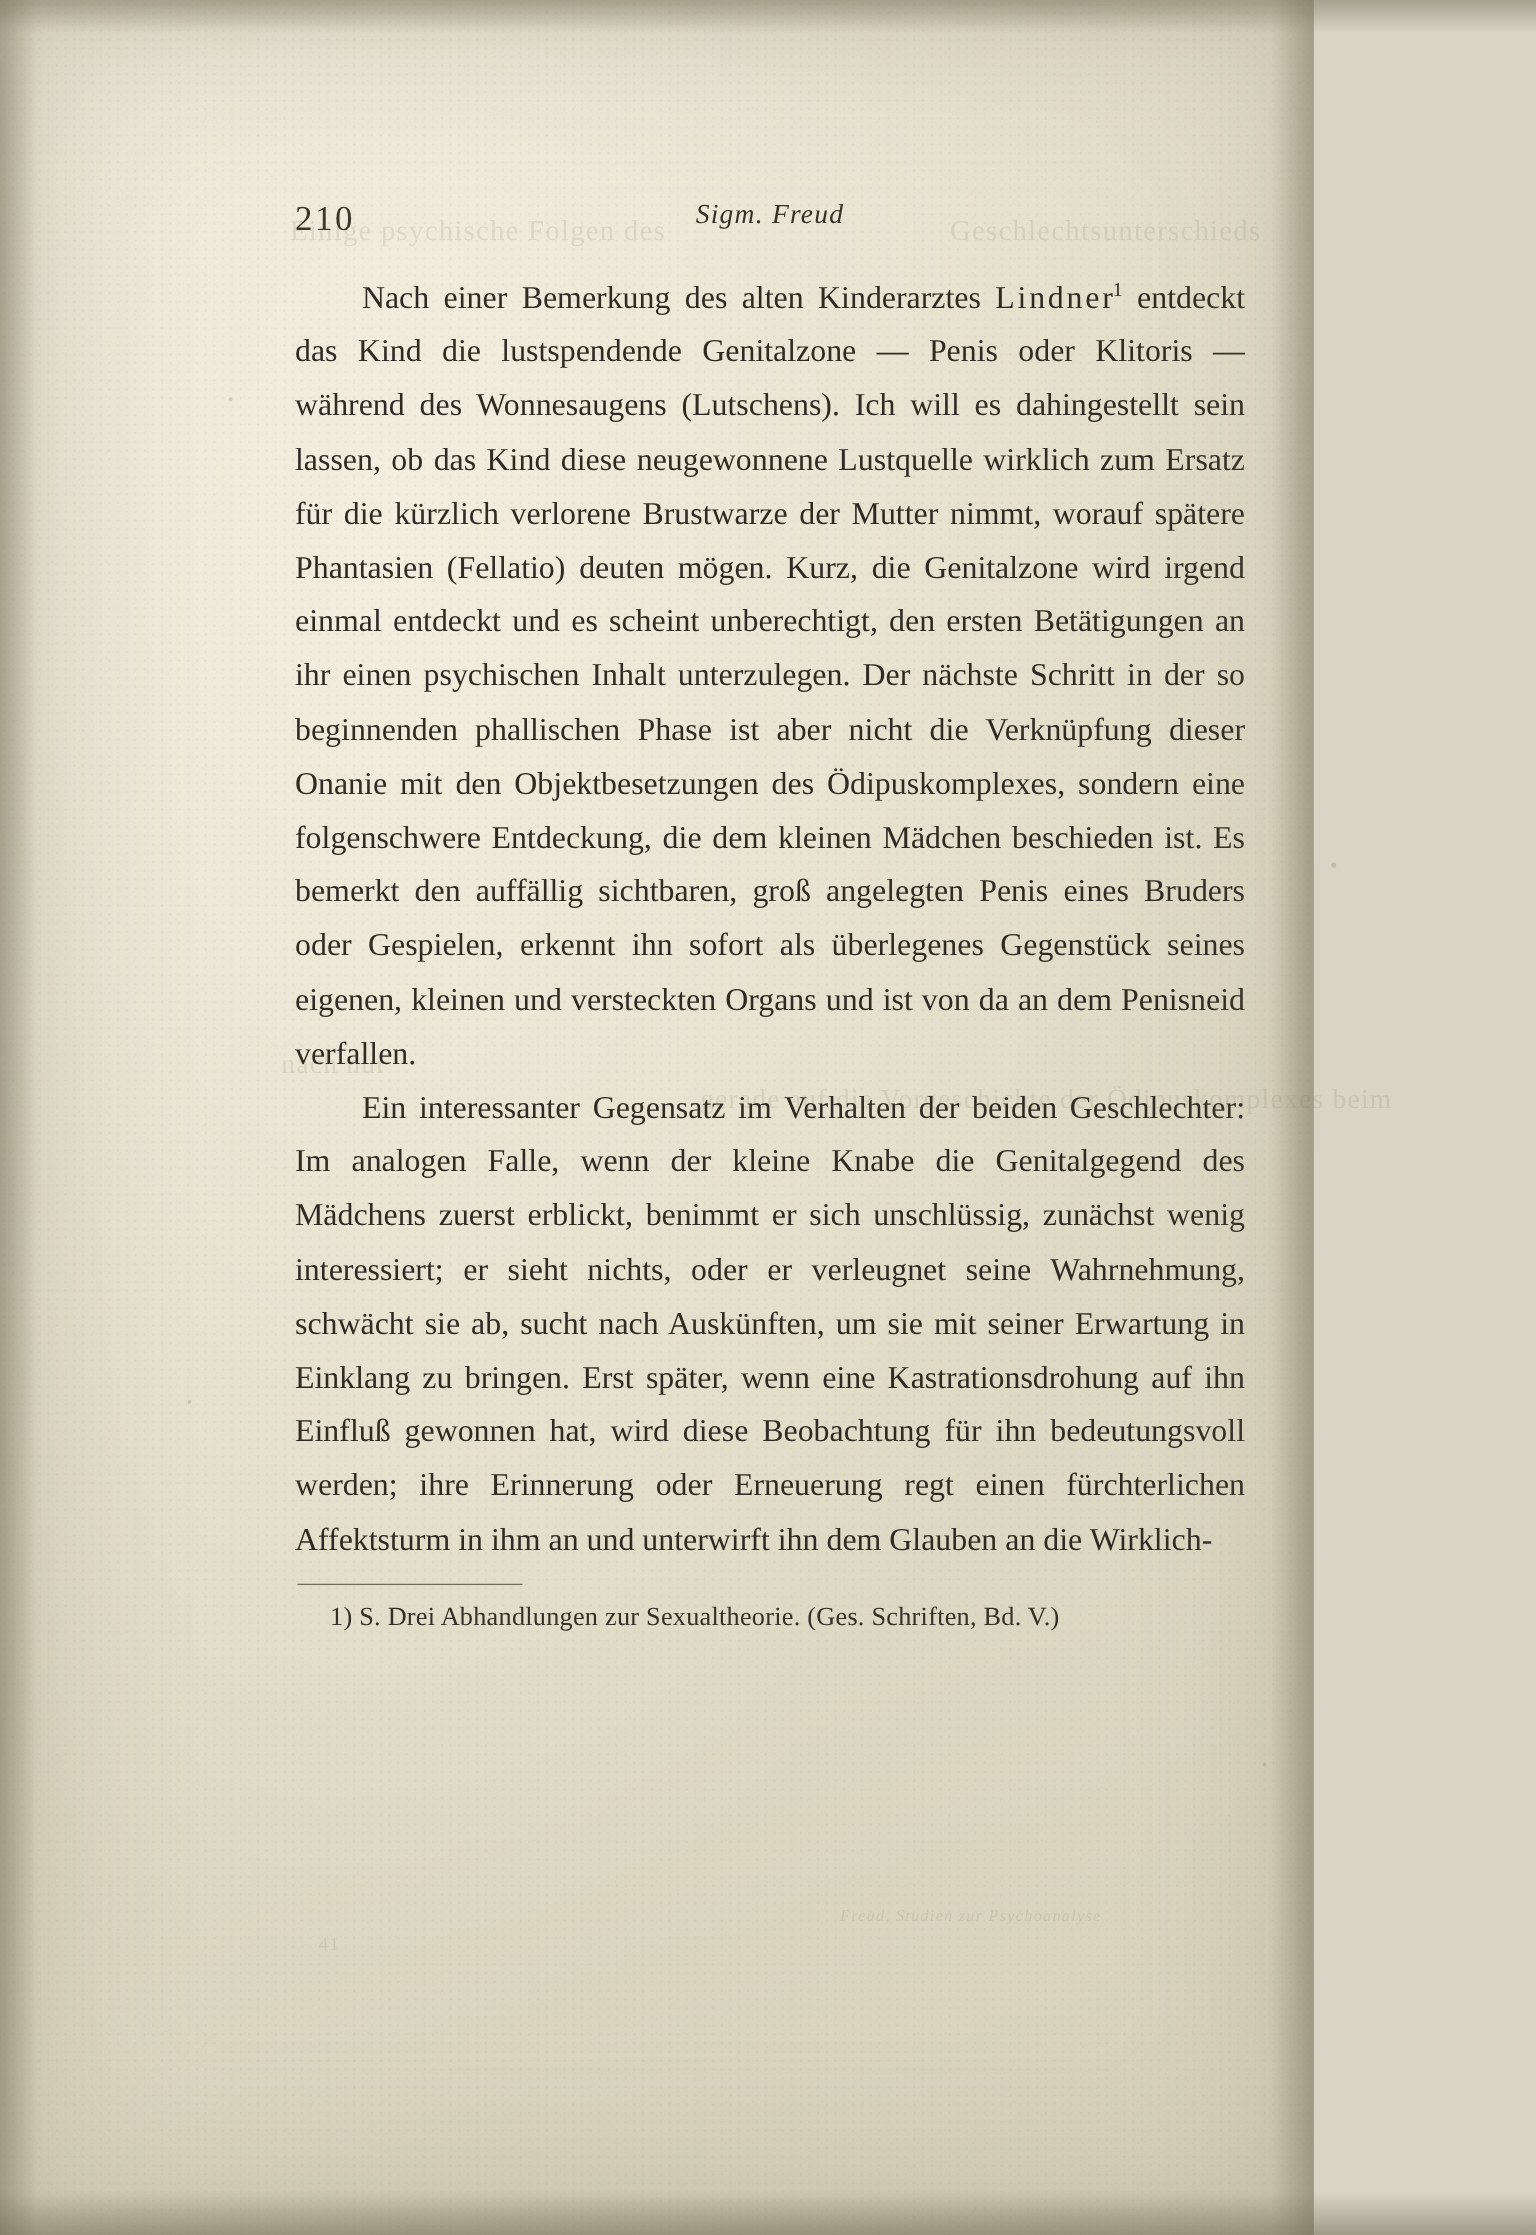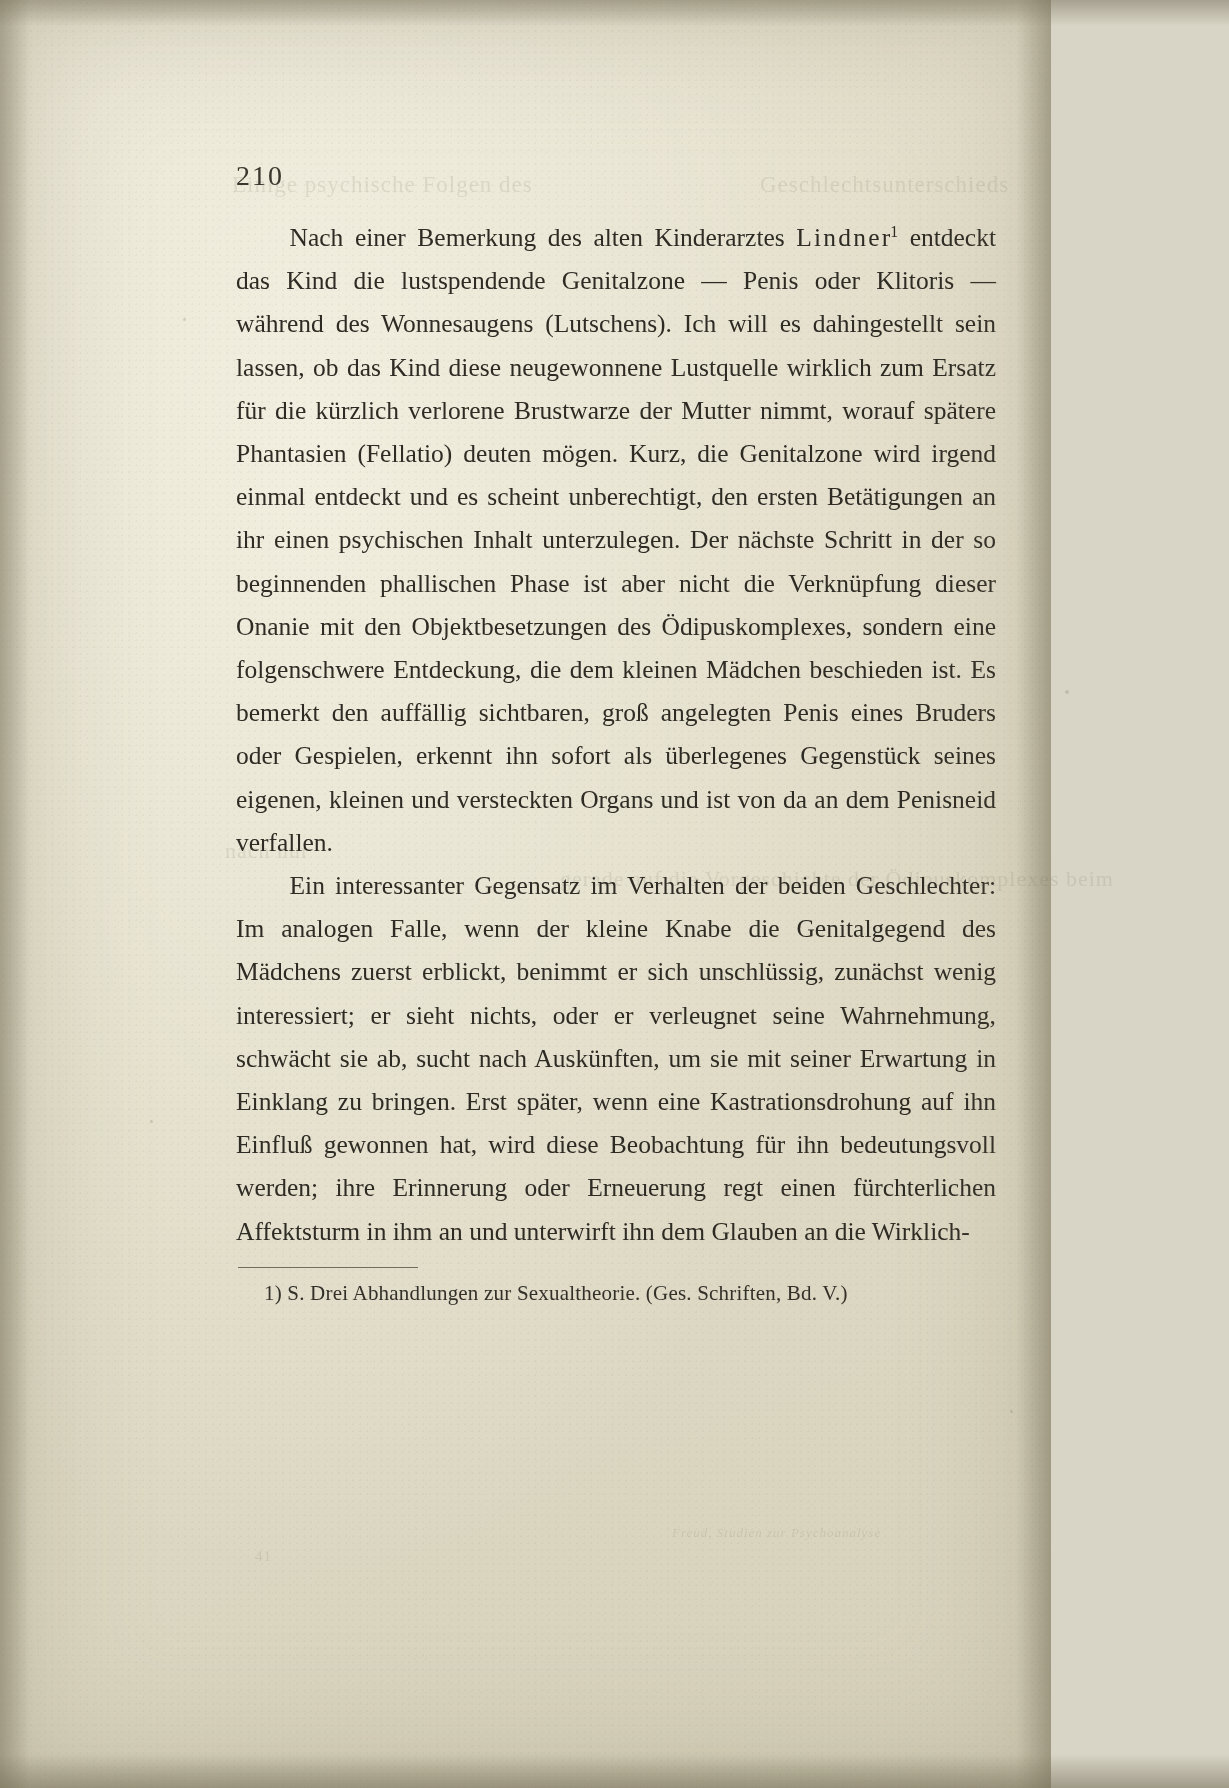--- a/index.html
+++ b/index.html
@@ -152,20 +152,21 @@
   <div class="bleed bleed-head-right">Geschlechtsunterschieds</div>
   <div class="bleed bleed-mid-left">nach nur</div>
   <div class="bleed bleed-mid-right">gerade auf die Vorgeschichte der Ödipuskomplexes beim</div>
   <div class="bleed bleed-foot-right">Freud, Studien zur Psychoanalyse</div>
   <div class="bleed bleed-folio">41</div>
 
   <div class="content">
 
     <div class="running-head">
       <div class="folio">210</div>
+      <div class="head-title">Sigm. Freud</div>
     </div>
 
     <div class="body-text">
       <p>Nach einer Bemerkung des alten Kinderarztes <span class="spaced">Lindne</span>r<sup>1</sup> entdeckt das Kind die lustspendende Genitalzone — Penis oder Klitoris — während des Wonnesaugens (Lutschens). Ich will es dahingestellt sein lassen, ob das Kind diese neugewonnene Lustquelle wirklich zum Ersatz für die kürzlich verlorene Brustwarze der Mutter nimmt, worauf spätere Phantasien (Fellatio) deuten mögen. Kurz, die Genitalzone wird irgend einmal entdeckt und es scheint unberechtigt, den ersten Betätigungen an ihr einen psychischen Inhalt unterzulegen. Der nächste Schritt in der so beginnenden phallischen Phase ist aber nicht die Verknüpfung dieser Onanie mit den Objektbesetzungen des Ödipuskomplexes, sondern eine folgenschwere Entdeckung, die dem kleinen Mädchen beschieden ist. Es bemerkt den auffällig sichtbaren, groß angelegten Penis eines Bruders oder Gespielen, erkennt ihn sofort als überlegenes Gegenstück seines eigenen, kleinen und versteckten Organs und ist von da an dem Penisneid verfallen.</p>
       <p>Ein interessanter Gegensatz im Verhalten der beiden Geschlechter: Im analogen Falle, wenn der kleine Knabe die Genitalgegend des Mädchens zuerst erblickt, benimmt er sich unschlüssig, zunächst wenig interessiert; er sieht nichts, oder er verleugnet seine Wahrnehmung, schwächt sie ab, sucht nach Auskünften, um sie mit seiner Erwartung in Einklang zu bringen. Erst später, wenn eine Kastrationsdrohung auf ihn Einfluß gewonnen hat, wird diese Beobachtung für ihn bedeutungsvoll werden; ihre Erinnerung oder Erneuerung regt einen fürchterlichen Affektsturm in ihm an und unterwirft ihn dem Glauben an die Wirklich-</p>
     </div>
 
     <div class="rule"></div>
 
     <div class="footnote">1) S. Drei Abhandlungen zur Sexualtheorie. (Ges. Schriften, Bd. V.)</div>

